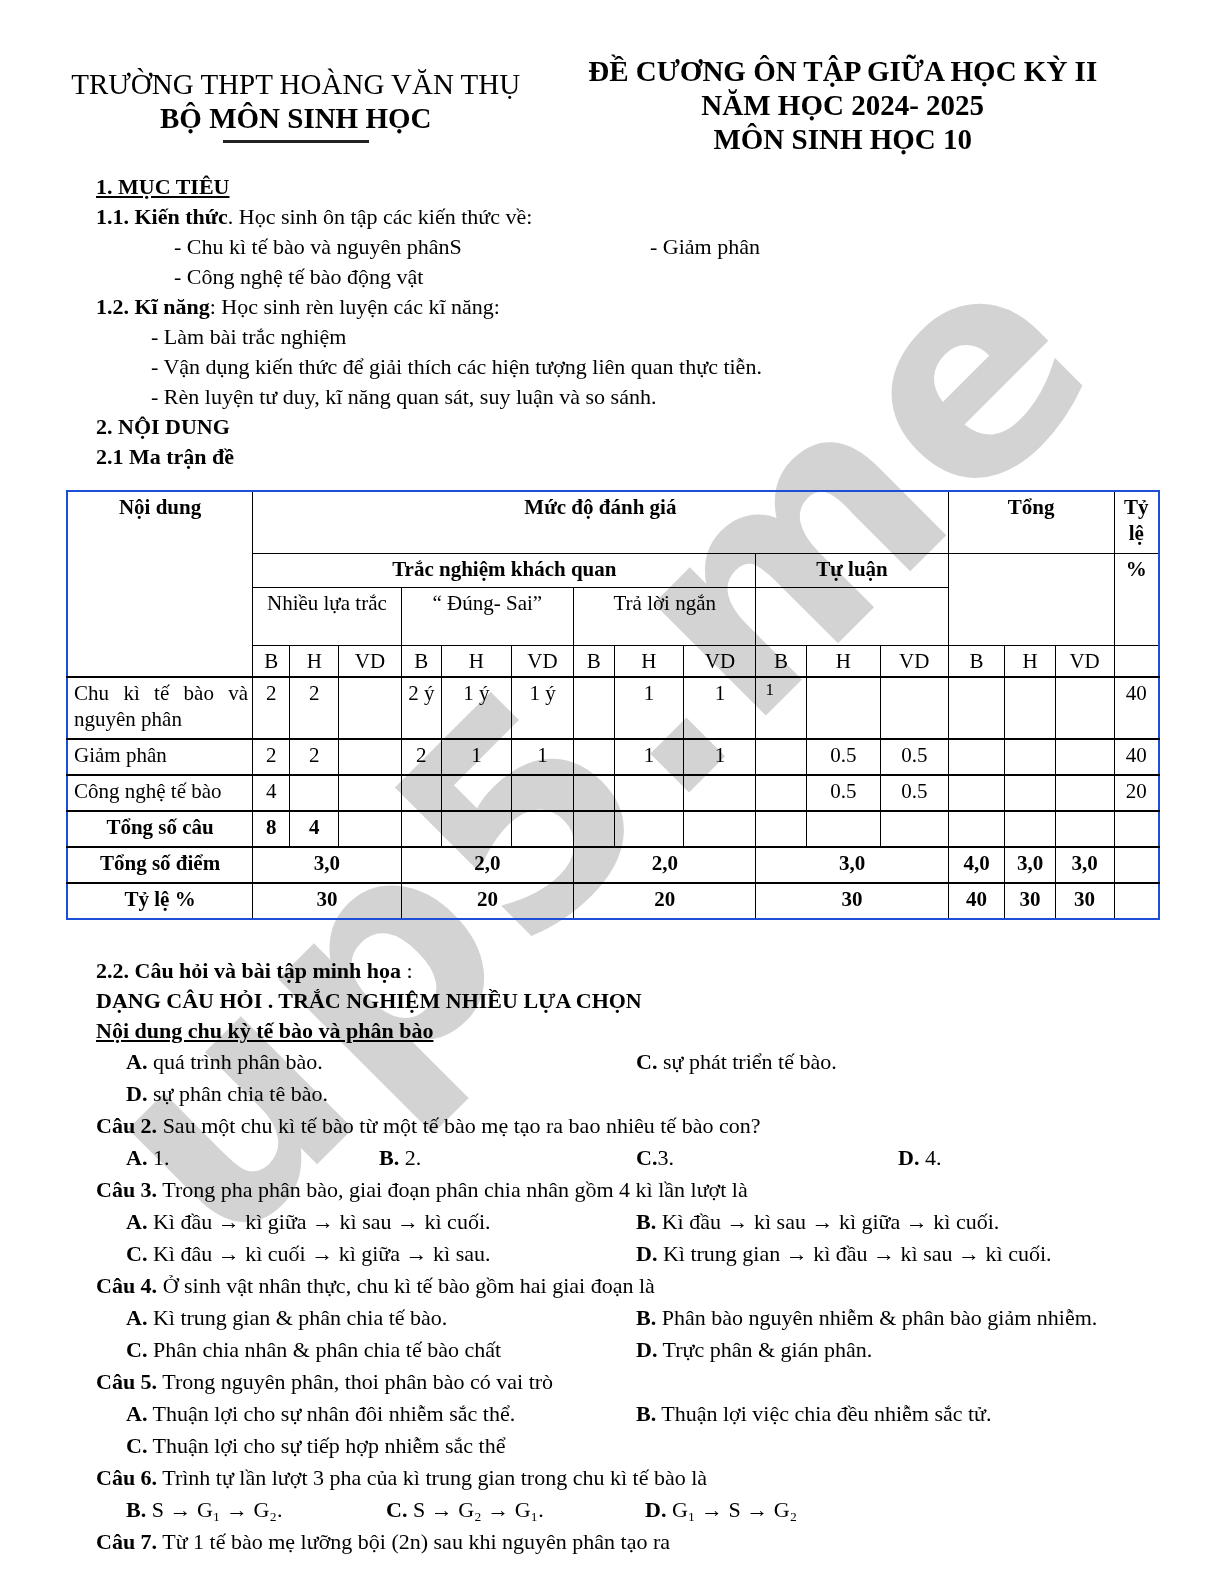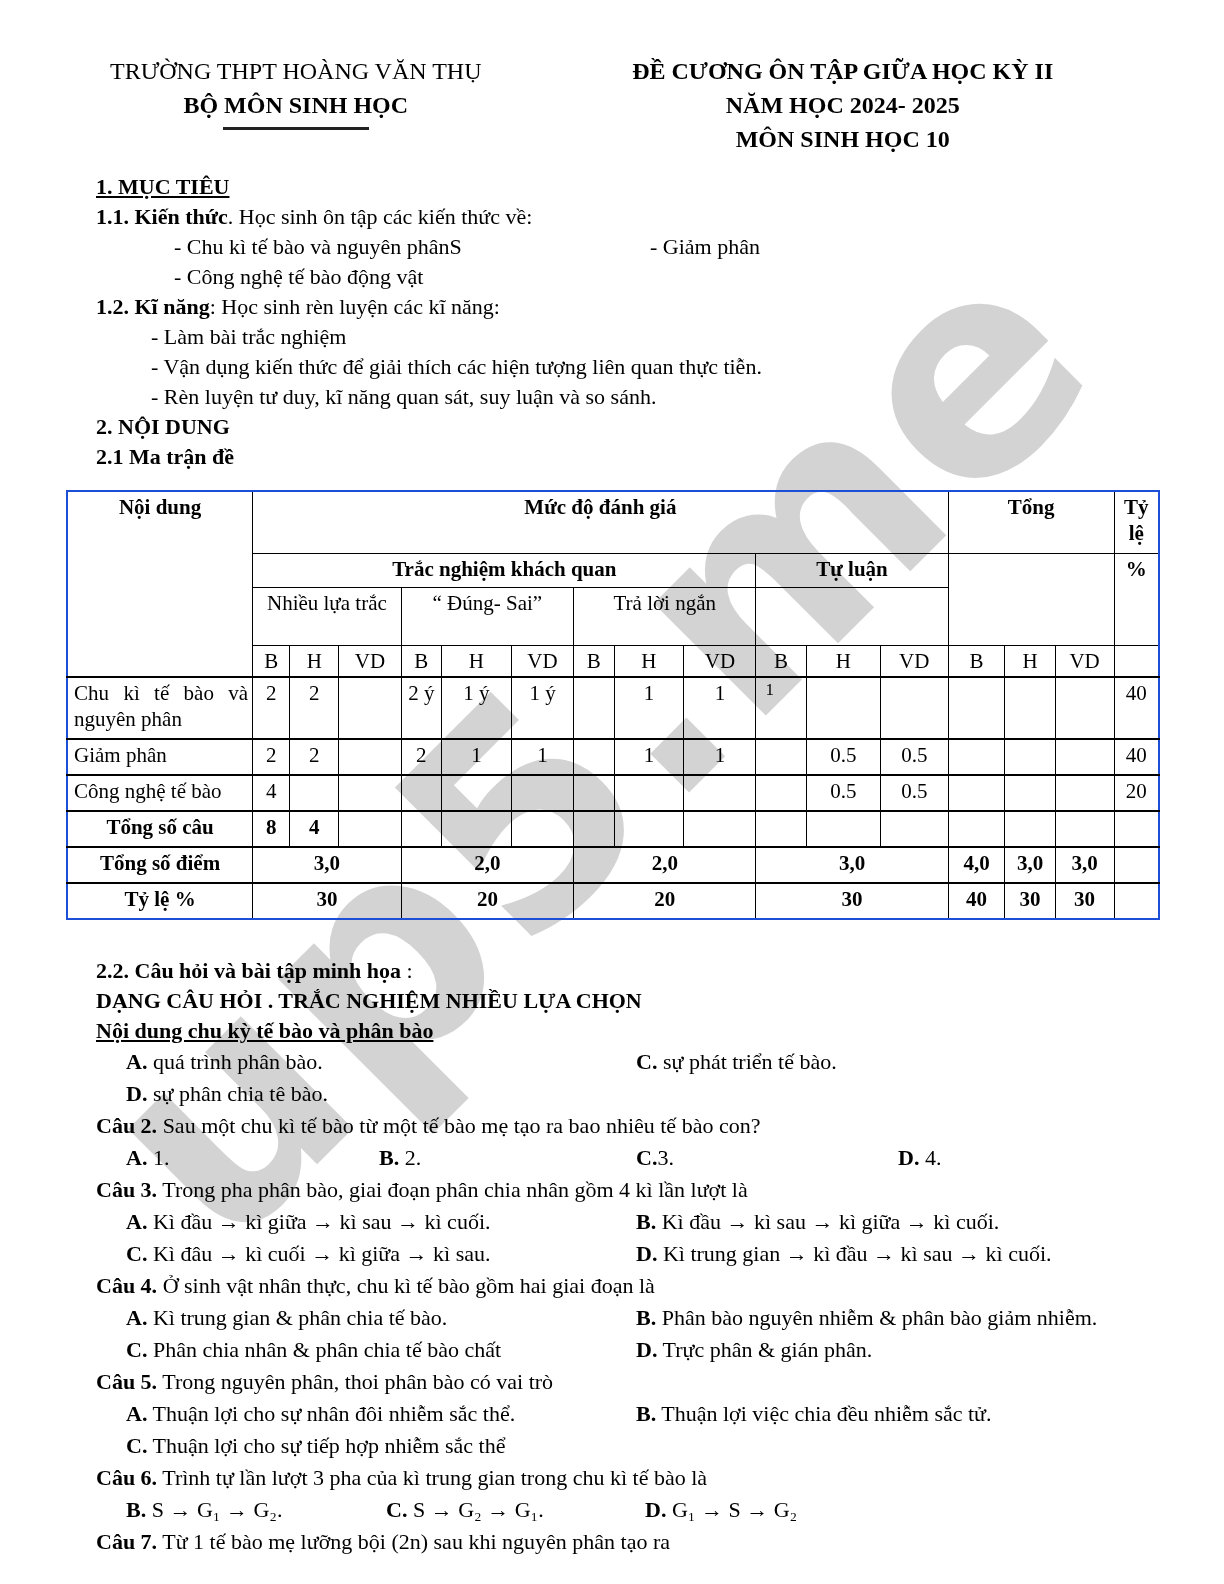--- a/index.html
+++ b/index.html
@@ -10,21 +10,21 @@
     font-size:22px;line-height:30px;
   }
   .watermark{
     position:absolute;left:595px;top:745px;z-index:0;
     transform:translate(-50%,-50%) rotate(-45deg);
     font-family:"DejaVu Sans",sans-serif;font-weight:bold;
     font-size:290px;letter-spacing:4px;color:#cfcfcf;opacity:.9;white-space:nowrap;
   }
   .content{position:relative;z-index:1;padding:54px 64px 0 66px;}
   .b{font-weight:bold;}
-  .doc-header{display:flex;font-size:24px;line-height:34px;}
+  .doc-header{display:flex;font-size:29px;line-height:34px;align-items:center;}
   .head-left{width:42%;text-align:center;}
   .head-right{width:58%;text-align:center;font-weight:bold;}
   .rule{width:146px;border-top:3px solid #222;margin:5px auto 0;height:0;}
   .sec{padding-left:30px;margin:0;}
   .para{margin:0;}
   .mt1{margin-top:16px;text-decoration:underline;}
   .indent-a{padding-left:108px;display:flex;margin:0;}
   .indent-a .cell-l{width:476px;}
   .indent-b{padding-left:85px;margin:0;}
 

